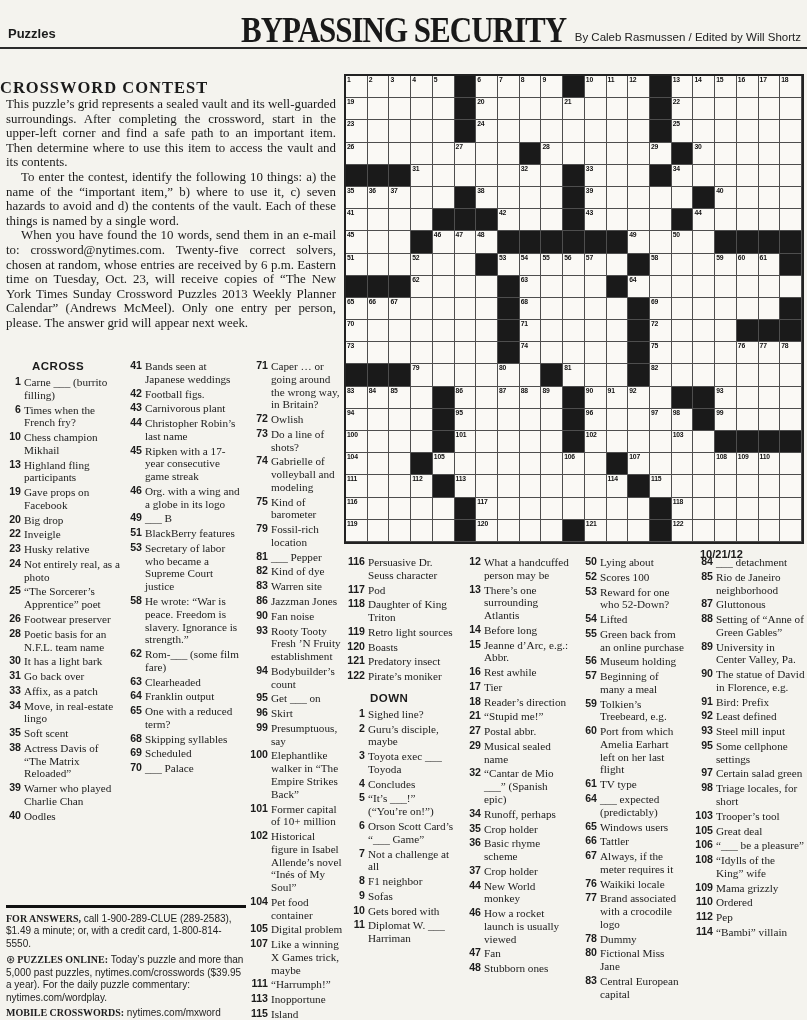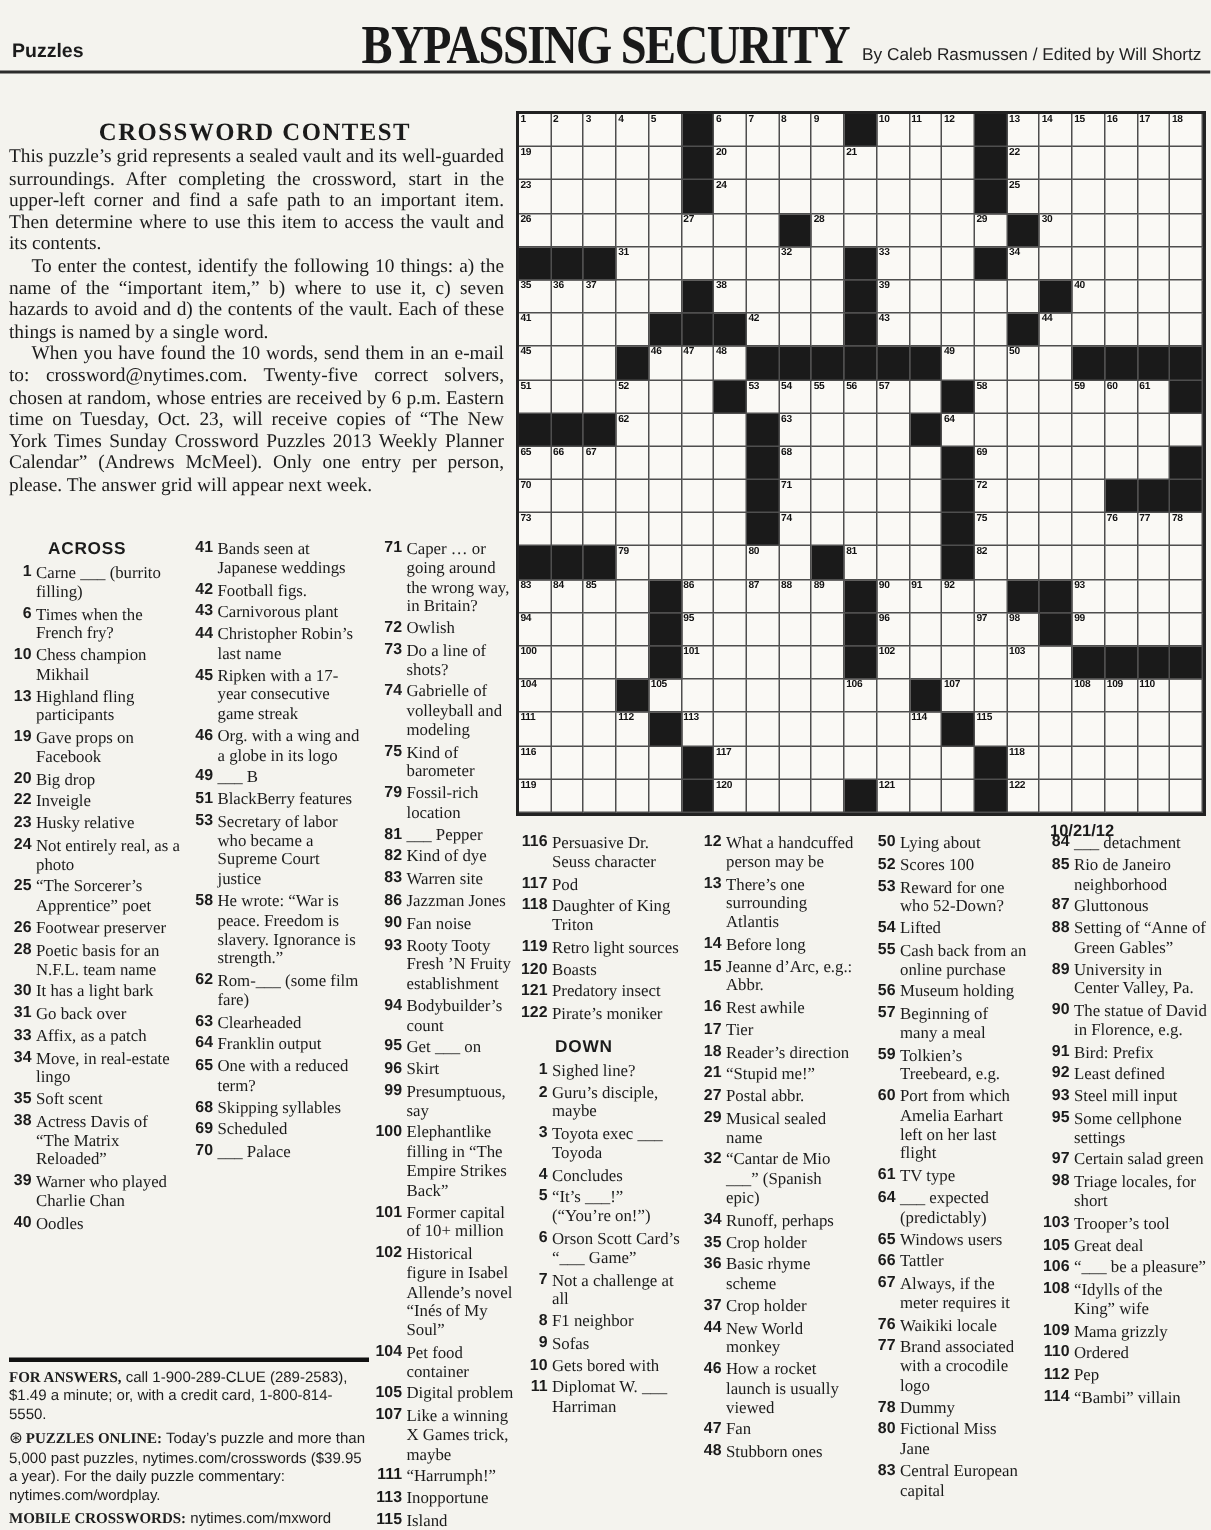--- a/index.html
+++ b/index.html
@@ -5,21 +5,21 @@
   html,body{margin:0;padding:0;}
   body{width:807px;height:1020px;position:relative;background:#f4f3ee;color:#1b1b1b;
        font-family:"Liberation Serif",serif;overflow:hidden;}
   
   .section-label{position:absolute;left:8px;top:26px;font:bold 13px "Liberation Sans",sans-serif;}
   .page-title{position:absolute;left:50%;top:12px;transform:translateX(-50%) scaleY(1.18);
        font:bold 31px "Liberation Serif",serif;letter-spacing:-1px;white-space:nowrap;color:#191919;}
   .byline{position:absolute;right:6px;top:31px;font:11.5px "Liberation Sans",sans-serif;color:#222;padding-left:40px;}
   .header-rule{position:absolute;left:0;right:0;top:47px;height:2px;background:#2b2b2b;}
   
-  .contest-heading{position:absolute;left:0;top:78px;width:340px;text-align:center;
+  .contest-heading{position:absolute;left:0;top:78px;width:340px;
        font:bold 16.5px "Liberation Serif",serif;letter-spacing:1px;}
   .contest-text{position:absolute;left:6px;top:97px;width:330px;}
   .contest-text p{margin:0;font:12.9px/14.6px "Liberation Serif",serif;text-align:justify;}
   .contest-text p.ind{text-indent:15px;}
   
   #grid{position:absolute;left:344px;top:74px;width:460px;height:470px;display:grid;
        grid-template-columns:repeat(21,1fr);grid-template-rows:repeat(21,1fr);
        background:#faf9f5;border:2px solid #222;box-sizing:border-box;}
   .cell{border-right:1px solid #4e4e4e;border-bottom:1px solid #4e4e4e;position:relative;box-sizing:border-box;}
   .cell.black{background:#1a1a1a;}
@@ -960,21 +960,21 @@
     <div class="clue">
       <span class="n">96</span>
       <span class="t">Skirt</span>
     </div>
     <div class="clue">
       <span class="n">99</span>
       <span class="t">Presumptuous, say</span>
     </div>
     <div class="clue">
       <span class="n">100</span>
-      <span class="t">Elephantlike filling in “The Empire Strikes Back”</span>
+      <span class="t">Elephantlike walker in “The Empire Strikes Back”</span>
     </div>
     <div class="clue">
       <span class="n">101</span>
       <span class="t">Former capital of 10+ million</span>
     </div>
     <div class="clue">
       <span class="n">102</span>
       <span class="t">Historical figure in Isabel Allende’s novel “Inés of My Soul”</span>
     </div>
     <div class="clue">
@@ -1167,21 +1167,21 @@
     <div class="clue">
       <span class="n">53</span>
       <span class="t">Reward for one who 52-Down?</span>
     </div>
     <div class="clue">
       <span class="n">54</span>
       <span class="t">Lifted</span>
     </div>
     <div class="clue">
       <span class="n">55</span>
-      <span class="t">Cash back from an online purchase</span>
+      <span class="t">Green back from an online purchase</span>
     </div>
     <div class="clue">
       <span class="n">56</span>
       <span class="t">Museum holding</span>
     </div>
     <div class="clue">
       <span class="n">57</span>
       <span class="t">Beginning of many a meal</span>
     </div>
     <div class="clue">

